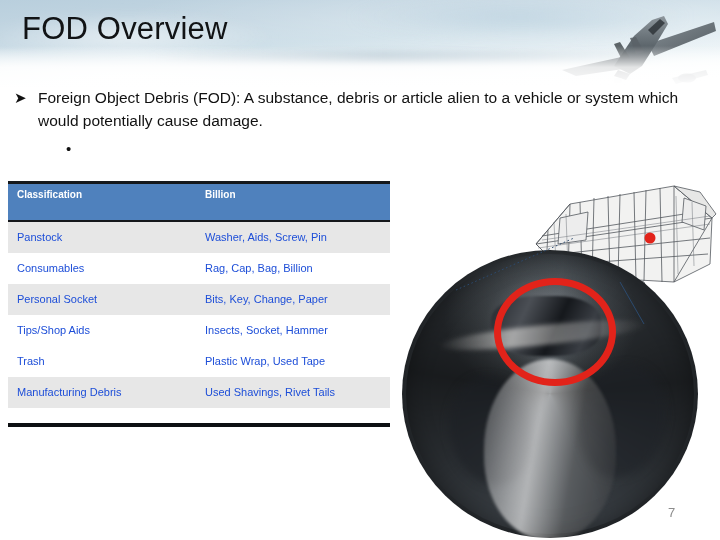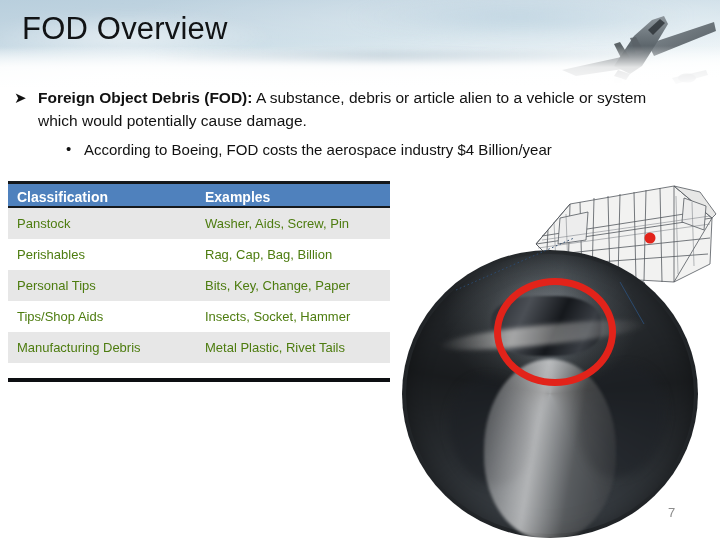--- a/index.html
+++ b/index.html
@@ -45,38 +45,38 @@
   .slide-title{
     position:absolute;left:22px;top:9px;
     font-size:31px;line-height:40px;color:#111315;letter-spacing:.2px;
     white-space:nowrap;font-weight:400;
   }
 
   
   .bullets{position:absolute;left:0;top:86px;width:680px;}
   .lvl1{position:relative;margin:0 0 0 14px;padding-left:24px;font-size:15.5px;line-height:23px;color:#111;}
   .lvl1 .marker{position:absolute;left:0;top:0;font-size:15px;color:#111;line-height:23px;}
-  .lvl1 b{font-weight:700;}
+  .lvl1 b{font-weight:400;}
   .lvl2{position:relative;margin:7px 0 0 62px;padding-left:22px;font-size:15px;line-height:22px;color:#111;}
   .lvl2 .marker{position:absolute;left:4px;top:-1px;font-size:15px;color:#111;line-height:22px;}
 
   
   .tbl{position:absolute;left:8px;top:181px;width:382px;}
   .tbl .toprule{height:3px;background:#15181c;}
   .tbl .botrule{height:4px;background:#0d0f12;margin-top:15px;}
   table{border-collapse:collapse;width:382px;table-layout:fixed;}
   col.c1{width:188px;}
   col.c2{width:194px;}
   th{
     background:#4f81bd;color:#ffffff;text-align:left;font-weight:700;
-    font-size:14px;padding:5px 0 1px 9px;border-bottom:2px solid #15181c;
+    font-size:10px;padding:5px 0 20px 9px;border-bottom:2px solid #15181c;
   }
   th.c2h{padding-left:9px;}
   td{
-    font-size:13px;color:#4d7c0f;padding:7px 6px 7px 9px;vertical-align:top;line-height:17px;margin-top:32px;
+    font-size:11px;color:#1d4ed8;padding:7px 6px 7px 9px;vertical-align:top;line-height:17px;margin-top:32px;
   }
   tr.alt td{background:#e7e7e7;}
   tr.plain td{background:#ffffff;}
 
   
   .art{position:absolute;left:396px;top:172px;width:324px;height:368px;}
 
   .engine{position:absolute;left:128px;top:6px;width:196px;height:116px;}
   .photo-wrap{
     position:absolute;left:6px;top:78px;width:296px;height:288px;
@@ -180,57 +180,60 @@
 
   <div class="slide-title">FOD Overview</div>
 
   <div class="bullets">
     <div class="lvl1">
       <span class="marker">➤</span>
       <b>Foreign Object Debris (FOD):</b><span> A substance, debris or article alien to a vehicle or system which would potentially cause damage.</span>
     </div>
     <div class="lvl2">
       <span class="marker">•</span>
-      <span>According to Boeing, FOD costs the aerospace industry $4 Billion/year</span>
     </div>
   </div>
 
   <div class="tbl">
     <div class="toprule"></div>
     <table>
       <colgroup>
           <col class="c1">
           <col class="c2">
         </colgroup>
       <thead>
         <tr>
           <th>Classification</th>
-          <th class="c2h">Examples</th>
+          <th class="c2h">Billion</th>
         </tr>
       </thead>
       <tbody id="tbody">
           <tr class="alt">
             <td>Panstock</td>
             <td>Washer, Aids, Screw, Pin</td>
           </tr>
           <tr class="plain">
-            <td>Perishables</td>
+            <td>Consumables</td>
             <td>Rag, Cap, Bag, Billion</td>
           </tr>
           <tr class="alt">
-            <td>Personal Tips</td>
+            <td>Personal Socket</td>
             <td>Bits, Key, Change, Paper</td>
           </tr>
           <tr class="plain">
             <td>Tips/Shop Aids</td>
             <td>Insects, Socket, Hammer</td>
           </tr>
+          <tr class="plain">
+            <td>Trash</td>
+            <td>Plastic Wrap, Used Tape</td>
+          </tr>
           <tr class="alt">
             <td>Manufacturing Debris</td>
-            <td>Metal Plastic, Rivet Tails</td>
+            <td>Used Shavings, Rivet Tails</td>
           </tr>
         </tbody>
     </table>
     <div class="botrule"></div>
   </div>
 
   <div class="art">
 
     <div class="engine">
       <svg width="196" height="116" viewBox="0 0 196 116">

